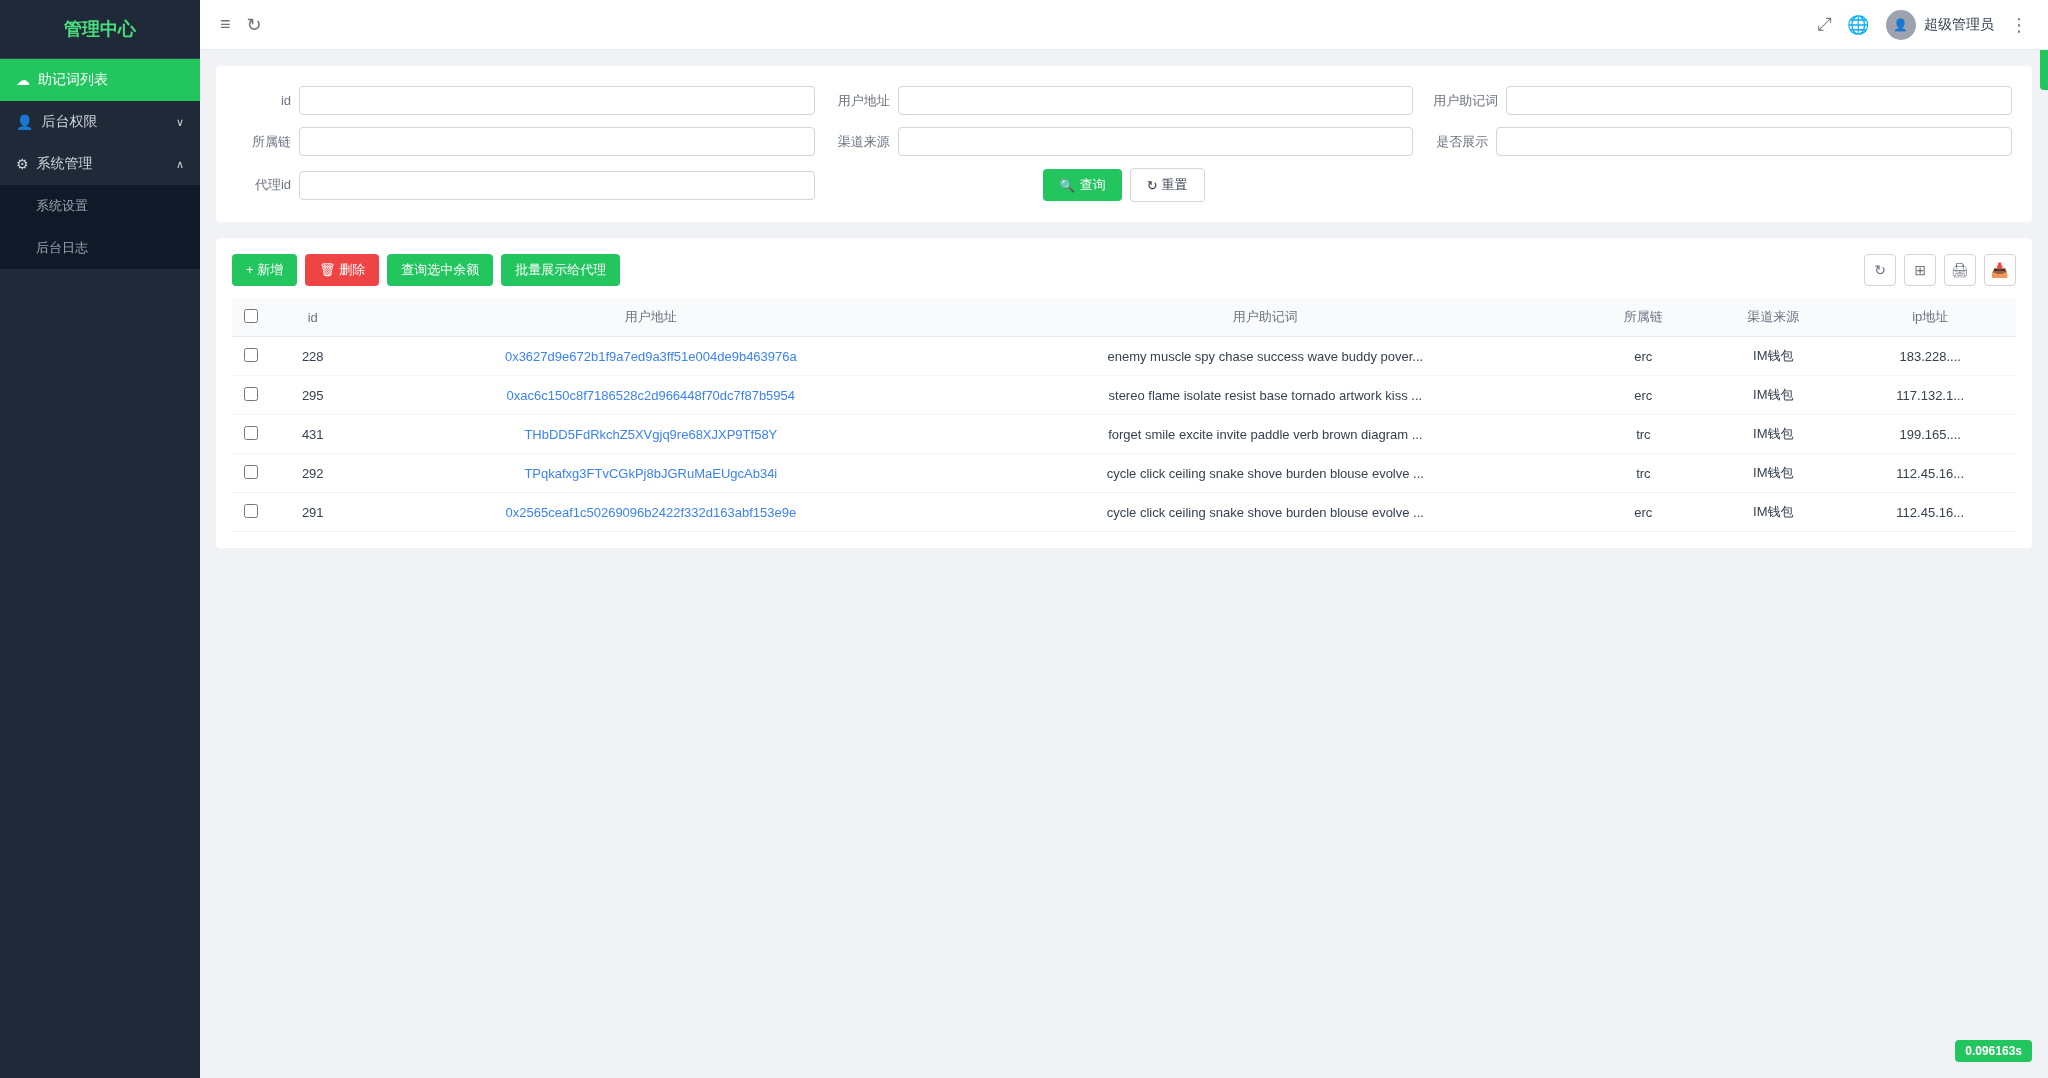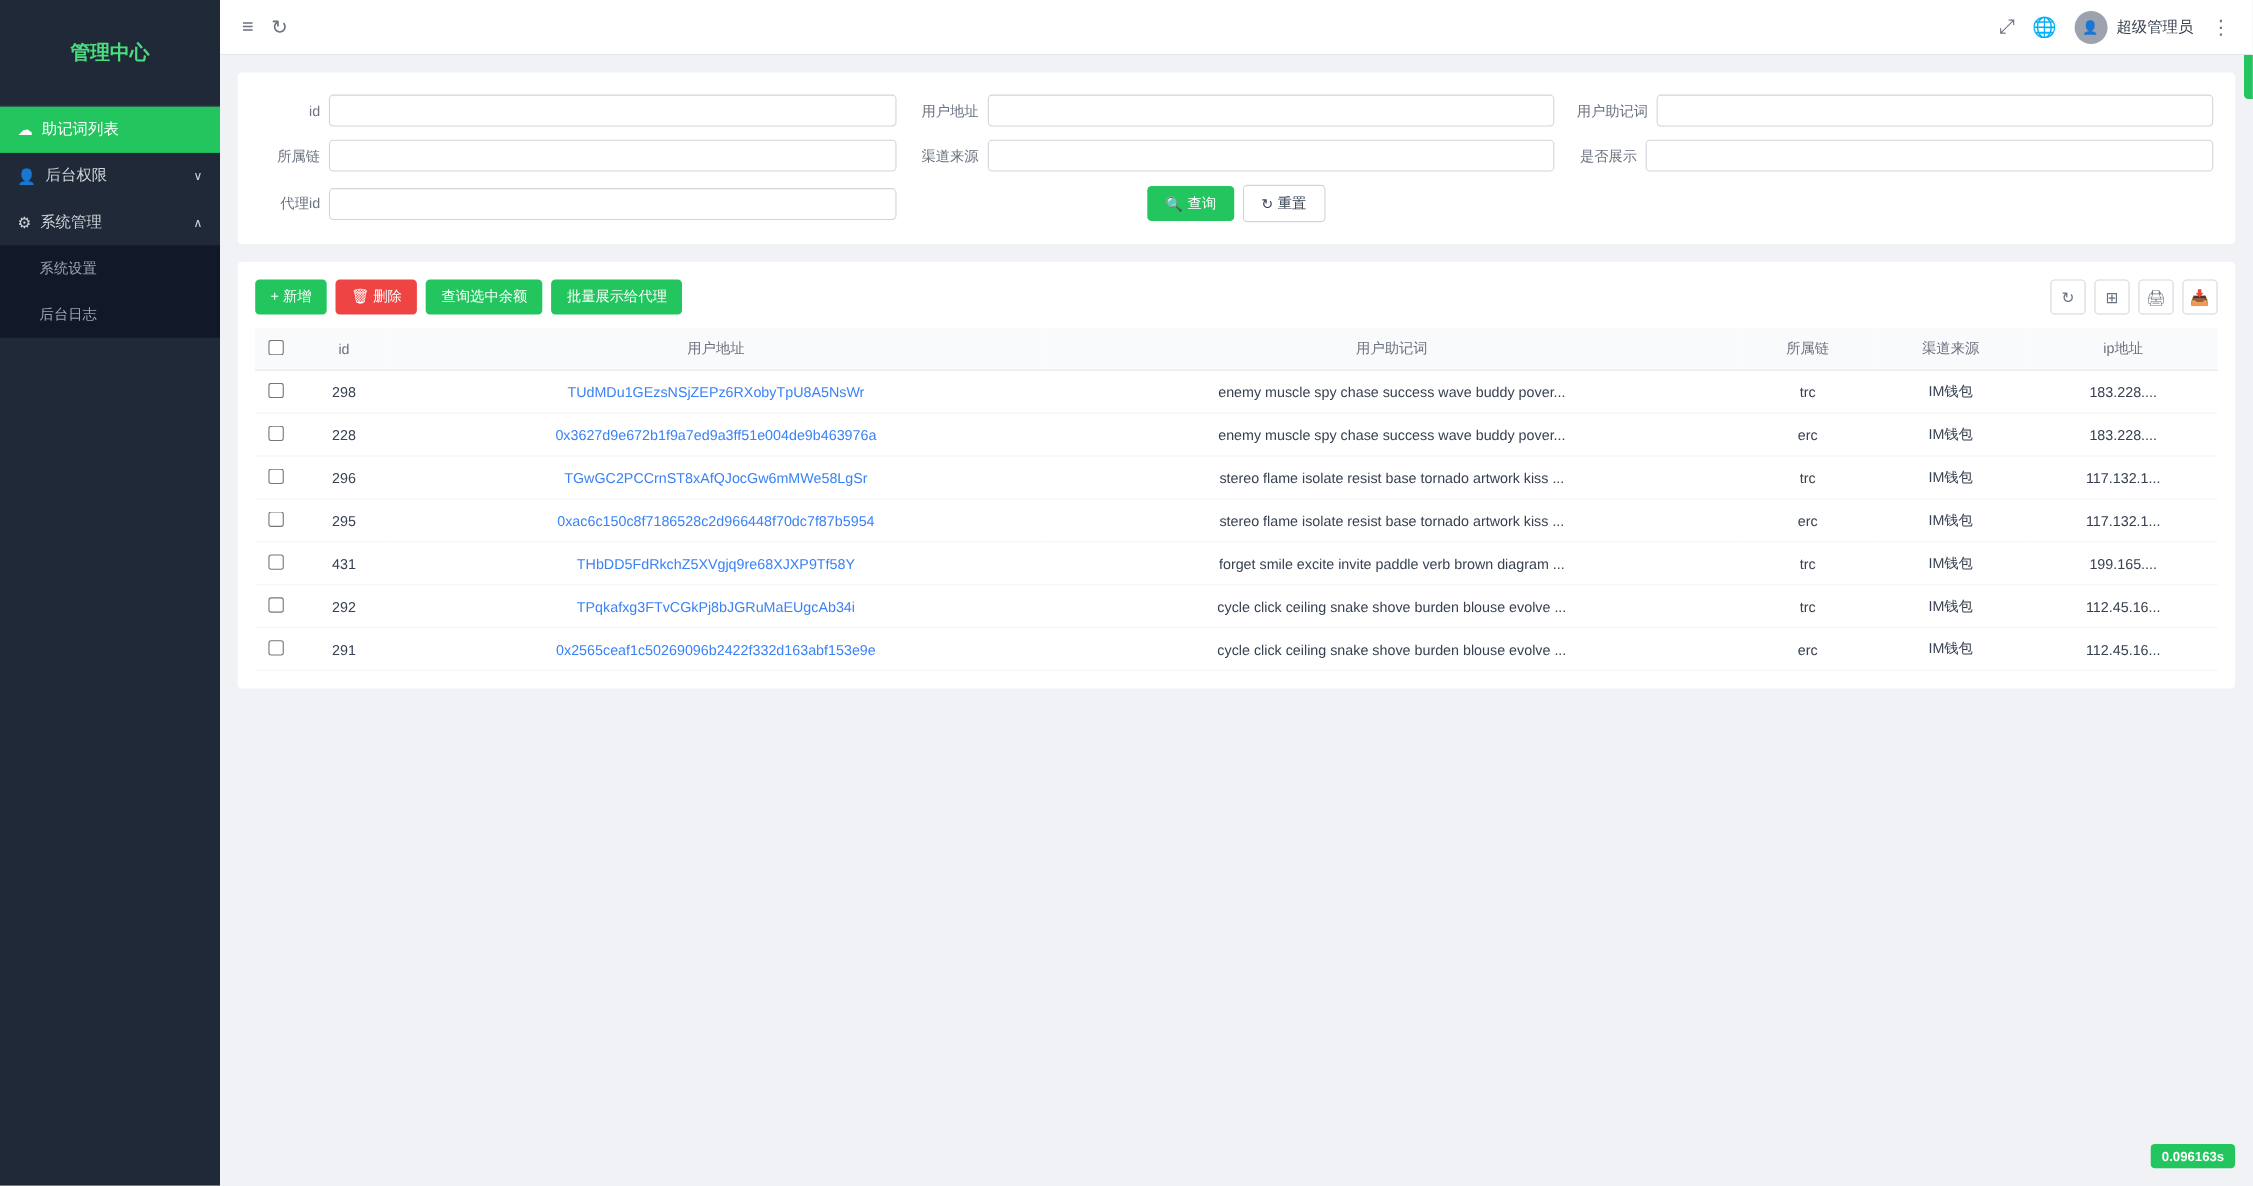--- a/index.html
+++ b/index.html
@@ -13,21 +13,21 @@
       color: #ccc;
       display: flex;
       flex-direction: column;
       height: 100vh;
       overflow-y: auto;
     }
     .sidebar-title {
       color: #4ade80;
       font-size: 18px;
       font-weight: bold;
-      padding: 36px 16px;
+      padding: 17px 16px;
       text-align: center;
       border-bottom: 1px solid #374151;
     }
     .sidebar-item {
       display: flex;
       align-items: center;
       padding: 12px 16px;
       cursor: pointer;
       color: #d1d5db;
       font-size: 14px;
@@ -389,52 +389,30 @@
             </th>
             <th>id</th>
             <th>用户地址</th>
             <th>用户助记词</th>
             <th>所属链</th>
             <th>渠道来源</th>
             <th>ip地址</th>
           </tr>
         </thead>
         <tbody id="table-body">
-        <tr>
-    <td class="checkbox-cell">
-      <input type="checkbox" style="">
-    </td>
-    <td>298</td>
-    <td class="link">TUdMDu1GEzsNSjZEPz6RXobyTpU8A5NsWr</td>
-    <td>enemy muscle spy chase success wave buddy pover...</td>
-    <td>trc</td>
-    <td>IM钱包</td>
-    <td>183.228....</td>
-  </tr>
             <tr>
     <td class="checkbox-cell">
       <input type="checkbox" style="">
     </td>
     <td>228</td>
     <td class="link">0x3627d9e672b1f9a7ed9a3ff51e004de9b463976a</td>
     <td>enemy muscle spy chase success wave buddy pover...</td>
     <td>erc</td>
     <td>IM钱包</td>
     <td>183.228....</td>
-  </tr>
-            <tr>
-    <td class="checkbox-cell">
-      <input type="checkbox" style="">
-    </td>
-    <td>296</td>
-    <td class="link">TGwGC2PCCrnST8xAfQJocGw6mMWe58LgSr</td>
-    <td>stereo flame isolate resist base tornado artwork kiss ...</td>
-    <td>trc</td>
-    <td>IM钱包</td>
-    <td>117.132.1...</td>
   </tr>
             <tr>
     <td class="checkbox-cell">
       <input type="checkbox" style="">
     </td>
     <td>295</td>
     <td class="link">0xac6c150c8f7186528c2d966448f70dc7f87b5954</td>
     <td>stereo flame isolate resist base tornado artwork kiss ...</td>
     <td>erc</td>
     <td>IM钱包</td>

